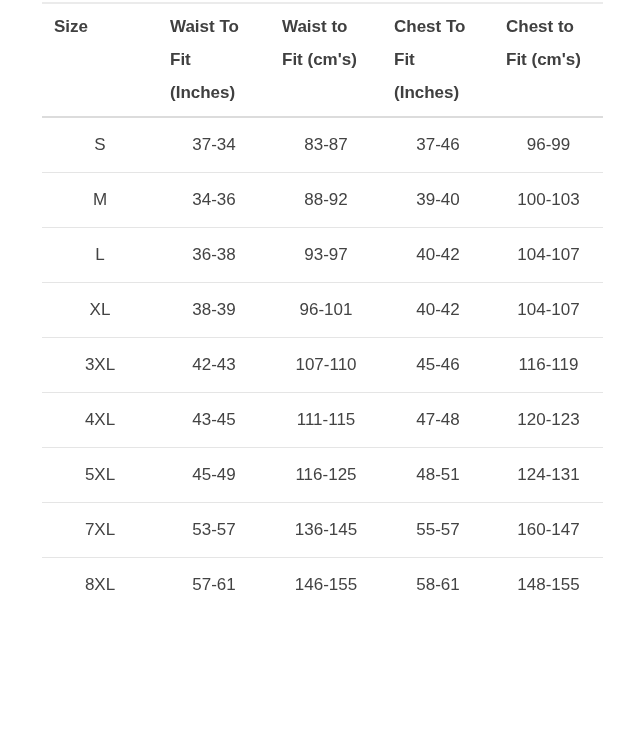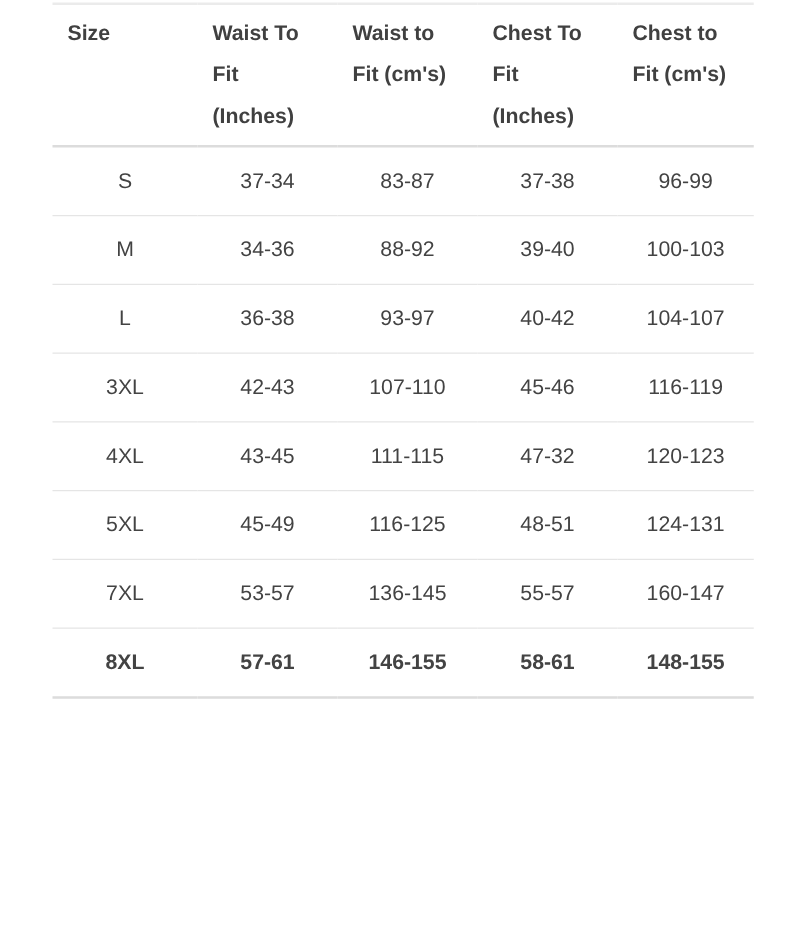--- a/index.html
+++ b/index.html
@@ -40,21 +40,20 @@
     font-size: 17px;
     line-height: 20px;
     text-align: center;
     vertical-align: middle;
     padding: 17px 5px;
     border-bottom: 1px solid #e5e5e5;
     color: #434343;
   }
   table.size-chart tbody tr:last-child td {
     border-bottom: 2px solid #dcdcdc;
-    font-weight: bold;
   }
 </style>
 </head>
 <body>
 
 <div class="page">
   <div class="table-wrap">
     <table class="size-chart">
       <colgroup>
         <col style="width:116px">
@@ -70,49 +69,56 @@
           <th>Waist to Fit (cm's)</th>
           <th>Chest To Fit (Inches)</th>
           <th>Chest to Fit (cm's)</th>
         </tr>
       </thead>
       <tbody>
         <tr>
           <td>S</td>
           <td>37-34</td>
           <td>83-87</td>
-          <td>37-38</td>
+          <td>37-46</td>
           <td>96-99</td>
         </tr>
         <tr>
           <td>M</td>
           <td>34-36</td>
           <td>88-92</td>
           <td>39-40</td>
           <td>100-103</td>
         </tr>
         <tr>
           <td>L</td>
           <td>36-38</td>
           <td>93-97</td>
           <td>40-42</td>
           <td>104-107</td>
         </tr>
         <tr>
+          <td>XL</td>
+          <td>38-39</td>
+          <td>96-101</td>
+          <td>40-42</td>
+          <td>104-107</td>
+        </tr>
+        <tr>
           <td>3XL</td>
           <td>42-43</td>
           <td>107-110</td>
           <td>45-46</td>
           <td>116-119</td>
         </tr>
         <tr>
           <td>4XL</td>
           <td>43-45</td>
           <td>111-115</td>
-          <td>47-32</td>
+          <td>47-48</td>
           <td>120-123</td>
         </tr>
         <tr>
           <td>5XL</td>
           <td>45-49</td>
           <td>116-125</td>
           <td>48-51</td>
           <td>124-131</td>
         </tr>
         <tr>

